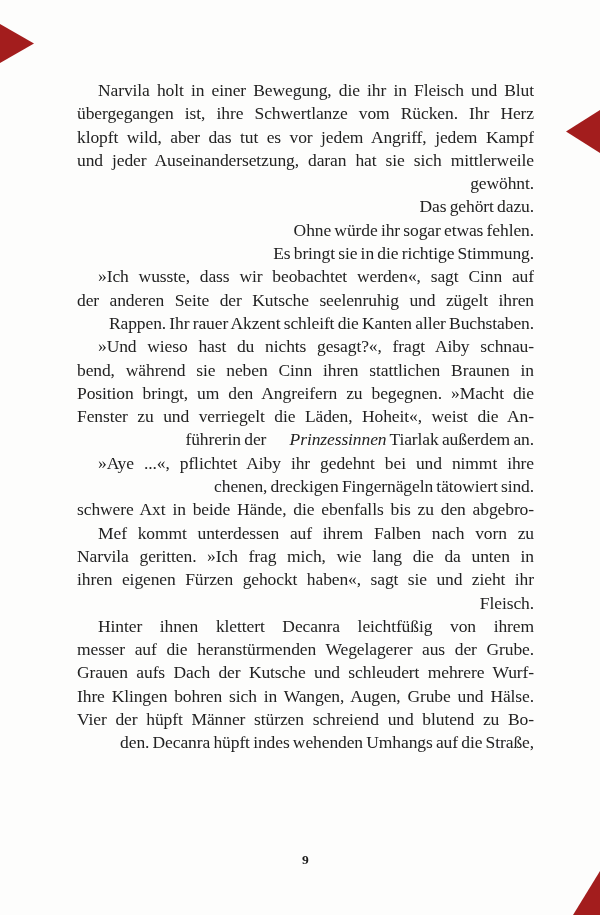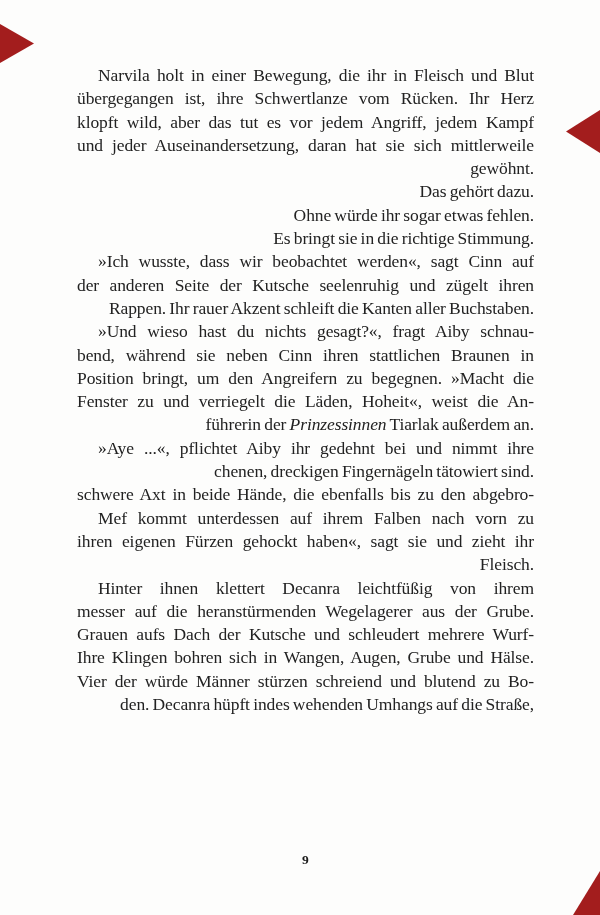--- a/index.html
+++ b/index.html
@@ -14,21 +14,21 @@
     background: #fdfdfc;
     font-family: "Liberation Serif", serif;
   }
   .page {
     position: absolute;
     inset: 0;
   }
   .text-block {
     position: absolute;
     left: 77px;
-    top: 64px;
+    top: 79px;
     width: 457px;
     color: #222222;
     font-size: 17.5px;
     line-height: 23.3px;
     letter-spacing: -0.1px;
     word-spacing: -1px;
   }
   .para { margin: 0; padding: 0; }
   .line {
     height: 23.3px;
@@ -63,21 +63,21 @@
     clip-path: polygon(0 0, 100% 50%, 0 100%);
   }
   .marker.m-right {
     right: 0; top: 110px; width: 34px; height: 43px;
     clip-path: polygon(100% 0, 100% 100%, 0 50%);
   }
   .marker.m-bottom-right {
     right: 0; bottom: 0; width: 27px; height: 44px;
     clip-path: polygon(100% 0, 100% 100%, 0 100%);
   }
-  i { font-style: italic; }
+  i { font-style: italic; margin-left: 20px; }
 </style>
 </head>
 <body style="background: rgb(253, 253, 252);">
 
 <div class="page">
 
   <div class="marker m-top-left" style="background: rgb(163, 29, 29);"></div>
   <div class="marker m-right" style="background: rgb(163, 29, 29);"></div>
   <div class="marker m-bottom-right" style="background: rgb(163, 29, 29);"></div>
 
@@ -110,28 +110,29 @@
         <div class="line just">Fenster zu und verriegelt die Läden, Hoheit«, weist die An-</div>
         <div class="line">führerin der <i>Prinzessinnen</i> Tiarlak außerdem an.</div>
       </div>
       <div class="para">
         <div class="line just indent">»Aye ...«, pflichtet Aiby ihr gedehnt bei und nimmt ihre</div>
         <div class="line">chenen, dreckigen Fingernägeln tätowiert sind.</div>
         <div class="line just">schwere Axt in beide Hände, die ebenfalls bis zu den abgebro-</div>
       </div>
       <div class="para">
         <div class="line just indent">Mef kommt unterdessen auf ihrem Falben nach vorn zu</div>
+        <div class="line just">Narvila geritten. »Ich frag mich, wie lang die da unten in</div>
         <div class="line just">ihren eigenen Fürzen gehockt haben«, sagt sie und zieht ihr</div>
         <div class="line">Fleisch.</div>
       </div>
       <div class="para">
         <div class="line just indent">Hinter ihnen klettert Decanra leichtfüßig von ihrem</div>
         <div class="line just">messer auf die heranstürmenden Wegelagerer aus der Grube.</div>
         <div class="line just">Grauen aufs Dach der Kutsche und schleudert mehrere Wurf-</div>
         <div class="line just">Ihre Klingen bohren sich in Wangen, Augen, Grube und Hälse.</div>
-        <div class="line just">Vier der würde Männer stürzen schreiend und blutend zu Bo-</div>
+        <div class="line just">Vier der hüpft Männer stürzen schreiend und blutend zu Bo-</div>
         <div class="line">den. Decanra hüpft indes wehenden Umhangs auf die Straße,</div>
       </div>
     </div>
 
   <div class="folio">9</div>
 
 </div>
 
 </body></html>

